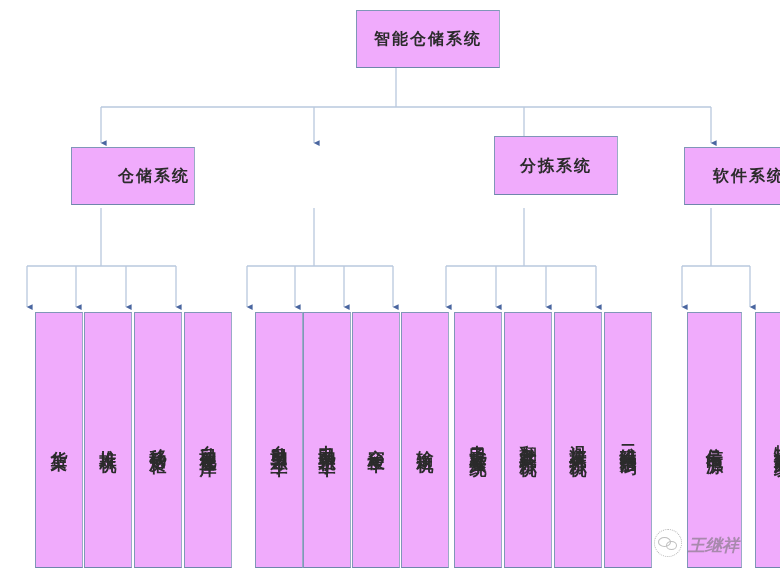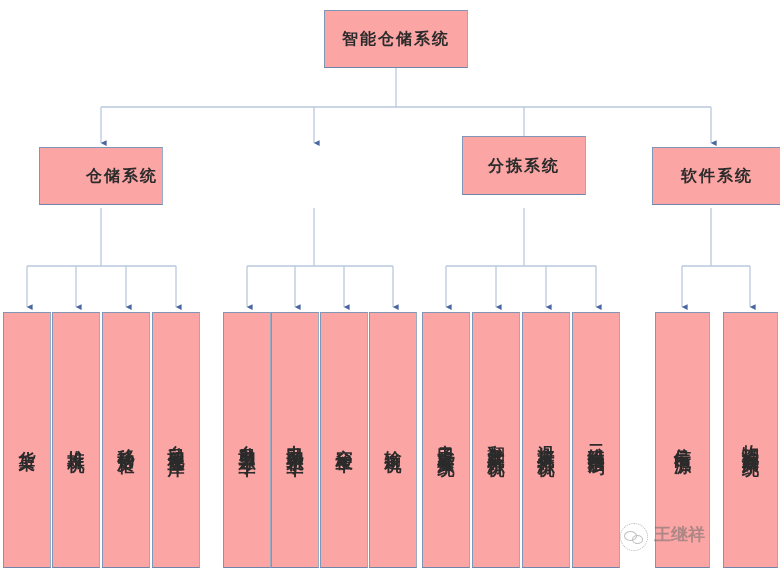--- a/index.html
+++ b/index.html
@@ -22,28 +22,29 @@
     position: absolute;
     left: 0;
     top: 0;
     width: 780px;
     height: 574px;
     pointer-events: none;
   }
   .node {
     position: absolute;
     box-sizing: border-box;
-    background: #fca5a5;
+    background: #f0abfc;
     border: 1.4px solid #8096b8;
     border-right-color: #9aabc6;
     border-bottom-color: #6f86ab;
     display: flex;
     align-items: center;
     justify-content: center;
     z-index: 2;
+    margin-left: 32px;
   }
   .node-label {
     font-weight: 700;
     color: #2b2b2b;
     letter-spacing: 1px;
     line-height: 1.22;
     text-align: center;
     white-space: nowrap;
   }
   
@@ -68,30 +69,31 @@
   .v-inner {
     width: 100%;
     height: 100%;
     display: flex;
     align-items: center;
     justify-content: center;
   }
   
   #watermark {
     position: absolute;
-    left: 620px;
+    left: 654px;
     top: 523px;
     width: 124px;
     height: 34px;
     display: flex;
-    align-items: flex-start;
+    align-items: flex-end;
     gap: 6px;
     z-index: 5;
     opacity: 0.55;
     pointer-events: none;
+    font-style: italic;
   }
   #watermark .wm-logo {
     width: 26px;
     height: 26px;
     border: 1.5px dotted #7a7a7a;
     border-radius: 50%;
     position: relative;
     flex: 0 0 auto;
   }
   #watermark .wm-logo::before,

